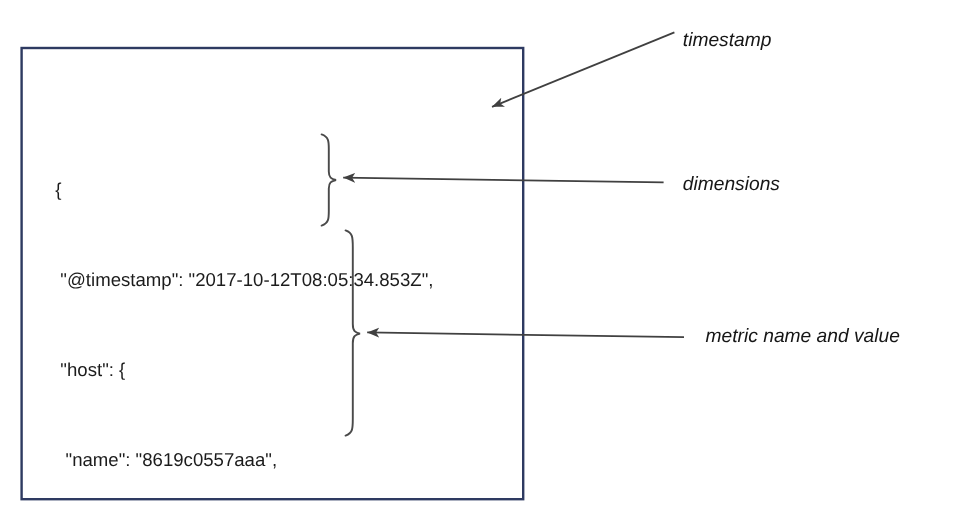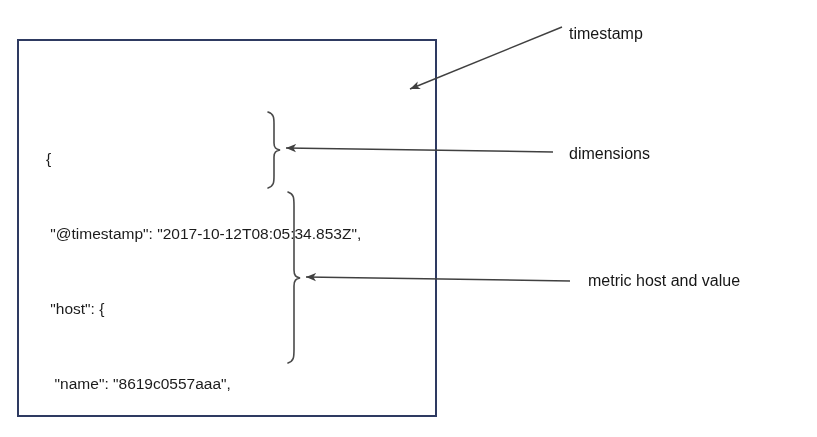--- a/index.html
+++ b/index.html
@@ -55,20 +55,21 @@
     pointer-events: none;
   }
 
   
   .anno-label {
     position: absolute;
     font-family: "Liberation Sans", sans-serif;
     font-size: 16px;
     color: #161616;
     white-space: nowrap;
+    font-style: italic;
   }
   #label-timestamp { left: 569px; top: 25px; }
   #label-dimensions { left: 569px; top: 145px; text-align: right; }
   #label-metric     { left: 588px; top: 272px; }
 </style>
 </head>
 <body>
 
 <div id="root">
 
@@ -119,15 +120,15 @@
 
     <line x1="553" y1="152" x2="286" y2="148" stroke="#404040" stroke-width="1.5" marker-end="url(#ahead)"></line>
 
     <line x1="570" y1="281" x2="306" y2="277" stroke="#404040" stroke-width="1.5" marker-end="url(#ahead)"></line>
   </svg>
 
   <div class="anno-label" id="label-timestamp">timestamp</div>
 
   <div class="anno-label" id="label-dimensions">dimensions</div>
 
-  <div class="anno-label" id="label-metric">metric host and value</div>
+  <div class="anno-label" id="label-metric">metric name and value</div>
 
 </div>
 
 </body></html>

